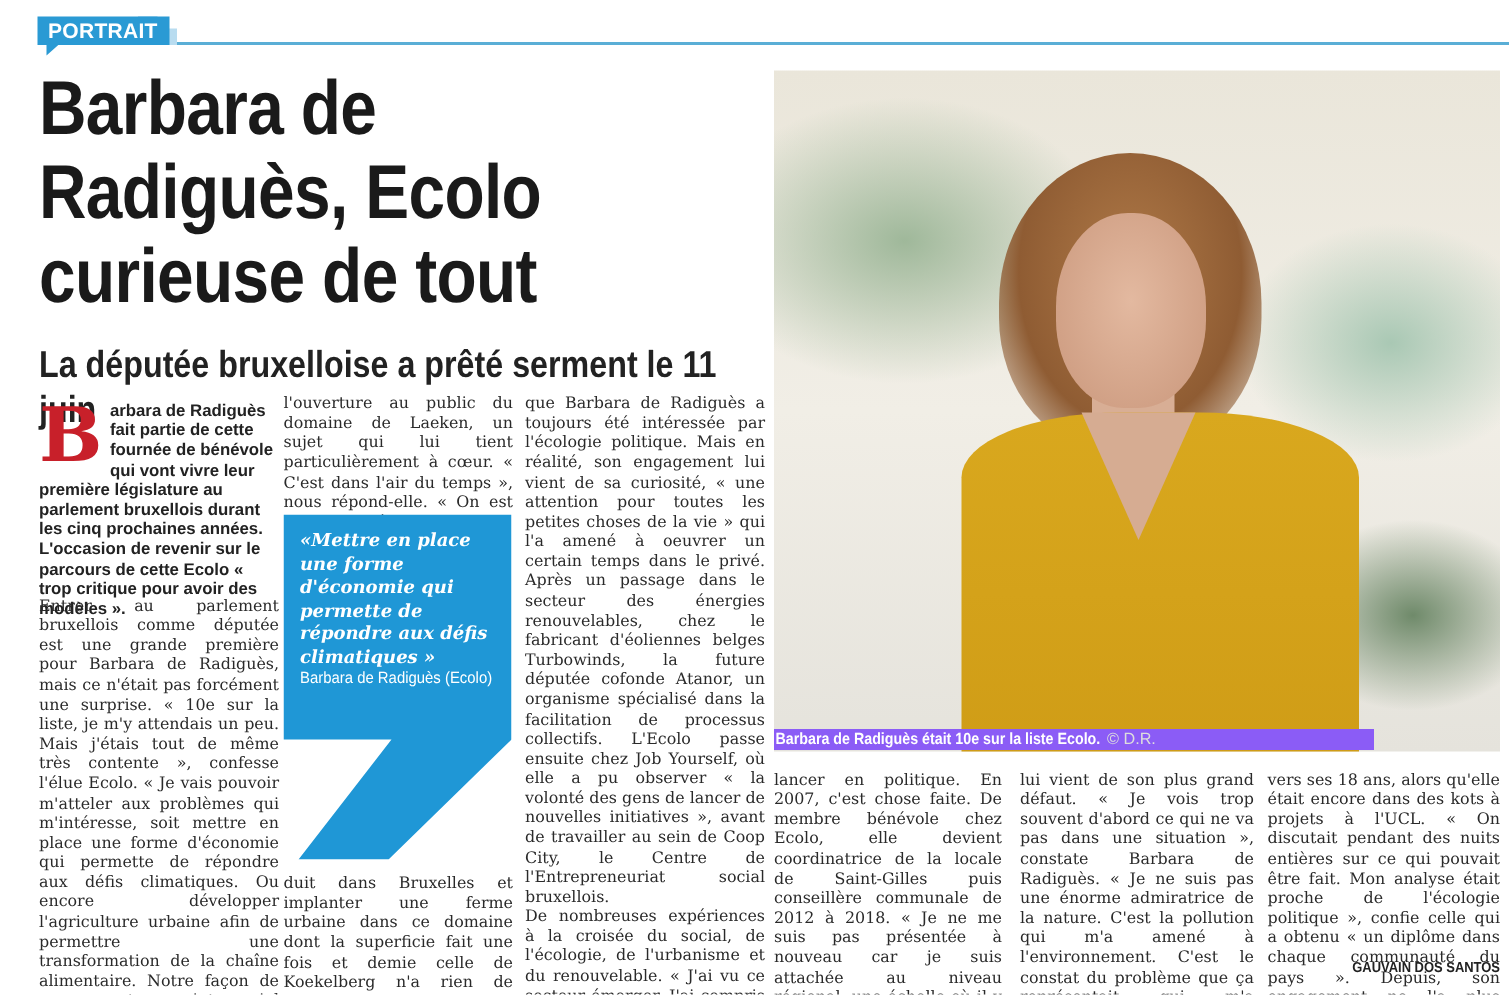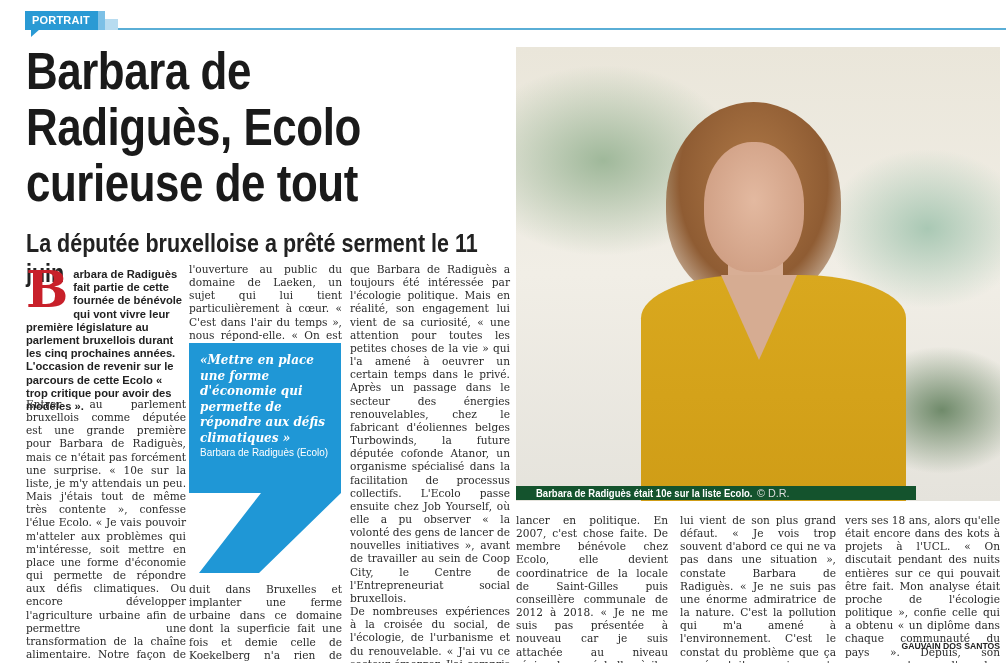--- a/index.html
+++ b/index.html
@@ -2,21 +2,21 @@
 <html><head>
   <meta charset="utf-8">
   <style>
     * { box-sizing: border-box; margin: 0; padding: 0; }
     html, body { width: 1006px; height: 663px; overflow: hidden; background: #ffffff; }
     body { position: relative; font-family: "DejaVu Serif", "Liberation Serif", serif; color: #222; }
 
     
     .rubric-line { position: absolute; left: 27px; top: 28px; width: 979px; height: 2px; background: #5aaed6; }
     .rubric-tag { position: absolute; left: 25px; top: 11px; height: 19px; padding: 0 8px 0 7px; background: #2a9ad4;
-      color: #fff; font-family: "Liberation Sans", sans-serif; font-weight: bold; font-size: 11px; line-height: 19px; letter-spacing: 0.2px; }
+      color: #fff; font-family: "Liberation Sans", sans-serif; font-weight: bold; font-size: 14px; line-height: 19px; letter-spacing: 0.2px; }
     .rubric-tag::after { content: ""; position: absolute; left: 6px; bottom: -7px; border-left: 0 solid transparent; border-right: 9px solid transparent; border-top: 8px solid #2a9ad4; }
     .rubric-sq1 { position: absolute; left: 92px; top: 11px; width: 13px; height: 19px; background: #7cc0e6; }
     .rubric-sq2 { position: absolute; left: 105px; top: 19px; width: 13px; height: 11px; background: #b8dcf0; }
 
     
     .headline { position: absolute; left: 26px; top: 44px; width: 490px;
       font-family: "Liberation Sans", sans-serif; font-weight: bold; font-size: 51px; line-height: 56px; color: #1a1a1a; letter-spacing: -0.5px; transform: scaleX(0.86); transform-origin: left top; }
     .subhead { position: absolute; left: 26px; top: 228px; width: 560px;
       font-family: "Liberation Sans", sans-serif; font-size: 25px; line-height: 30px; color: #222; transform: scaleX(0.86); transform-origin: left top; }
 
@@ -51,22 +51,22 @@
                   linear-gradient(180deg, #eae6da 0%, #f1eee6 50%, #e5e3dc 100%); }
     .photo .hair { position: absolute; left: 150px; top: 55px; width: 175px; height: 200px; border-radius: 50% 50% 45% 45%;
       background: radial-gradient(ellipse at 50% 40%, #b07a48 0%, #8f5c33 60%, rgba(143,92,51,0) 100%); }
     .photo .face { position: absolute; left: 188px; top: 95px; width: 100px; height: 130px; border-radius: 48% 48% 45% 45%;
       background: radial-gradient(ellipse at 50% 45%, #e3b9a0 0%, #cf9e83 80%); }
     .photo .neck { position: absolute; left: 212px; top: 205px; width: 55px; height: 60px; background: #d8ae95; }
     .photo .sweater { position: absolute; left: 125px; top: 228px; width: 265px; height: 240px; border-radius: 40% 40% 0 0 / 18% 18% 0 0;
       background: linear-gradient(180deg, #d9a81e 0%, #cf9c16 100%); }
     .photo .vneck { position: absolute; left: 205px; top: 228px; width: 0; height: 0;
       border-left: 38px solid transparent; border-right: 38px solid transparent; border-top: 85px solid #d6ac92; }
-    .caption { position: absolute; left: 516px; top: 486px; width: 400px; height: 14px; background: #14532d; color: #fff;
-      font-family: "Liberation Sans", sans-serif; font-size: 10.8px; line-height: 14px; padding-left: 20px; white-space: nowrap; }
+    .caption { position: absolute; left: 516px; top: 486px; width: 400px; height: 14px; background: #8b5cf6; color: #fff;
+      font-family: "Liberation Sans", sans-serif; font-size: 10.8px; line-height: 14px; padding-left: 1px; white-space: nowrap; }
     .caption b { font-weight: bold; display: inline-block; transform: scaleX(0.88); transform-origin: left center; }
     .caption .credit { font-weight: normal; color: #ddd; margin-left: -28px; }
     .byline { position: absolute; left: 880px; top: 640px; width: 120px; text-align: right;
       font-family: "Liberation Sans", sans-serif; font-weight: bold; font-size: 9.6px; color: #222; transform: scaleX(0.9); transform-origin: right top; }
   </style>
 </head>
 <body>
 
 <div class="rubric-line"></div>
 <div class="rubric-sq1"></div>

